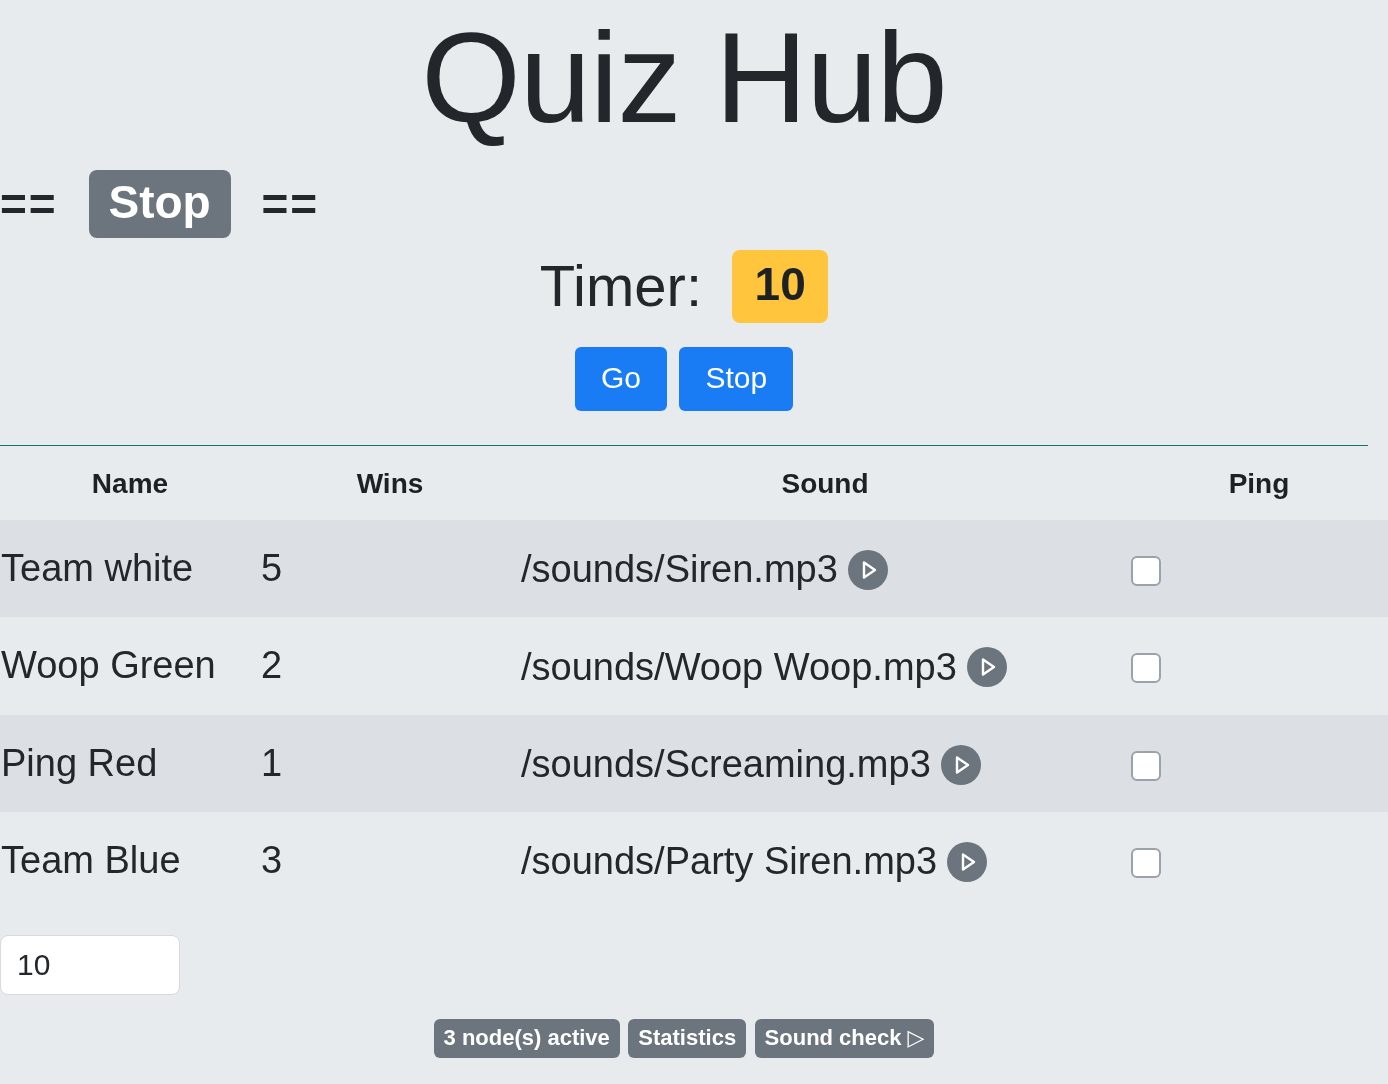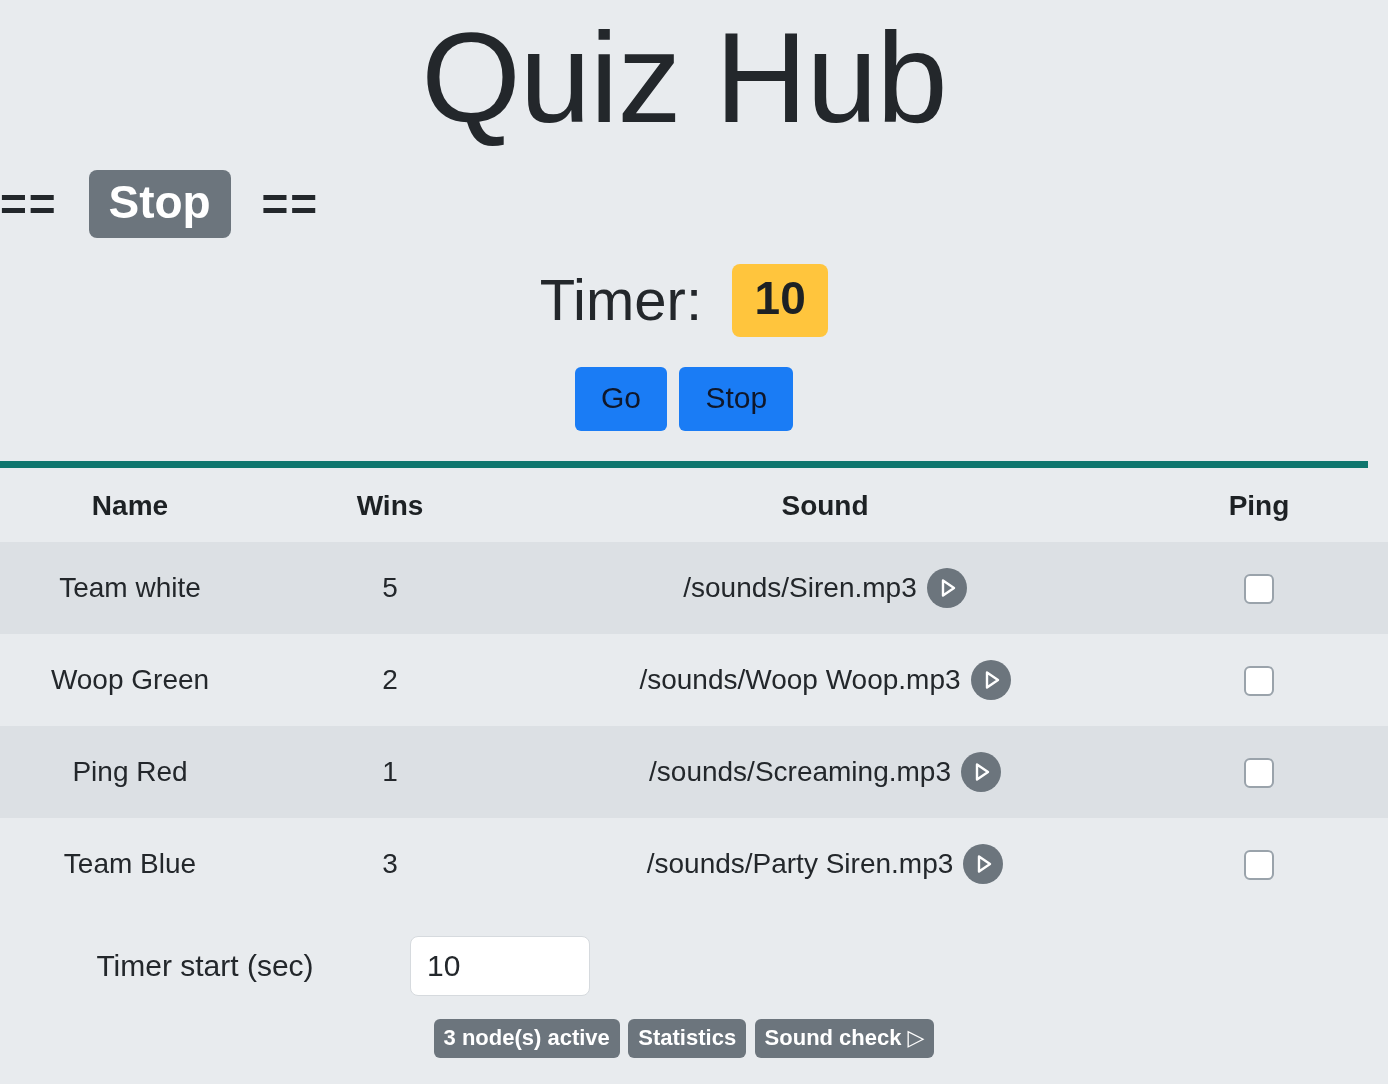--- a/index.html
+++ b/index.html
@@ -53,21 +53,21 @@
     border-radius: 8px;
     padding: 8px 20px 12px 20px;
     margin: 0 18px;
     font-size: 46px;
     font-weight: bold;
     line-height: 1.05;
   }
 
   .timer-line {
     text-align: center;
-    margin-top: 26px;
+    margin-top: 12px;
     font-size: 58px;
     font-weight: 400;
     color: #23272b;
     line-height: 1;
     white-space: nowrap;
   }
   .timer-line .timer-label {
     display: inline-block;
     vertical-align: middle;
   }
@@ -86,54 +86,54 @@
     text-align: center;
   }
 
   .btn-row {
     text-align: center;
     margin-top: 22px;
   }
   .btn {
     display: inline-block;
     background: #1a7cf5;
-    color: #0f172a;
+    color: #ffffff;
     border: none;
     border-radius: 6px;
     font-family: "Liberation Sans", sans-serif;
     font-size: 30px;
     line-height: 1;
     padding: 16px 26px 18px 26px;
-    margin: 8px 4px;
+    margin: 2px 4px;
     cursor: pointer;
   }
 
   
   .table-wrap {
-    margin-top: 22px;
-    border-top: 7px solid #0f766e;
+    margin-top: 32px;
+    border-top: 1px solid #0f766e;
   }
   table.leaderboard {
     width: 100%;
     border-collapse: collapse;
     table-layout: fixed;
   }
   table.leaderboard th {
     font-size: 28px;
     font-weight: bold;
     color: #1d2124;
     padding: 22px 0 20px 0;
     text-align: center;
   }
   table.leaderboard td {
-    font-size: 28px;
+    font-size: 38px;
     font-weight: 400;
     color: #23272b;
-    padding: 26px 16px;
-    text-align: center;
+    padding: 26px 1px;
+    text-align: left;
     vertical-align: middle;
   }
   table.leaderboard tbody tr:nth-child(odd) {
     background: #dce0e4;
   }
   table.leaderboard tbody tr:nth-child(even) {
     background: #e8ebee;
   }
   col.c-name  { width: 260px; }
   col.c-wins  { width: 260px; }
@@ -294,21 +294,20 @@
             <td class="sound-cell"><span class="sound-path">/sounds/Party Siren.mp3</span><span class="play-btn"><svg width="40" height="40" viewBox="0 0 40 40">
                   <path d="M16 12.5 L27 20 L16 27.5 Z" fill="none" stroke="#ffffff" stroke-width="2.4" stroke-linejoin="round"></path>
                 </svg></span></td>
             <td><span class="ping-box"></span></td>
           </tr>
         </tbody>
     </table>
   </div>
 
   <div class="settings">
-    <div class="settings-label">Timer start (sec)</div>
     <input class="settings-input" type="text" value="10" style="">
   </div>
 
   <div class="footer">
     <span class="fbadge">3 node(s) active</span>
     <span class="fbadge">Statistics</span>
     <span class="fbadge"><span>Sound check</span><span class="tri">▷</span></span>
   </div>
 
 </div>

